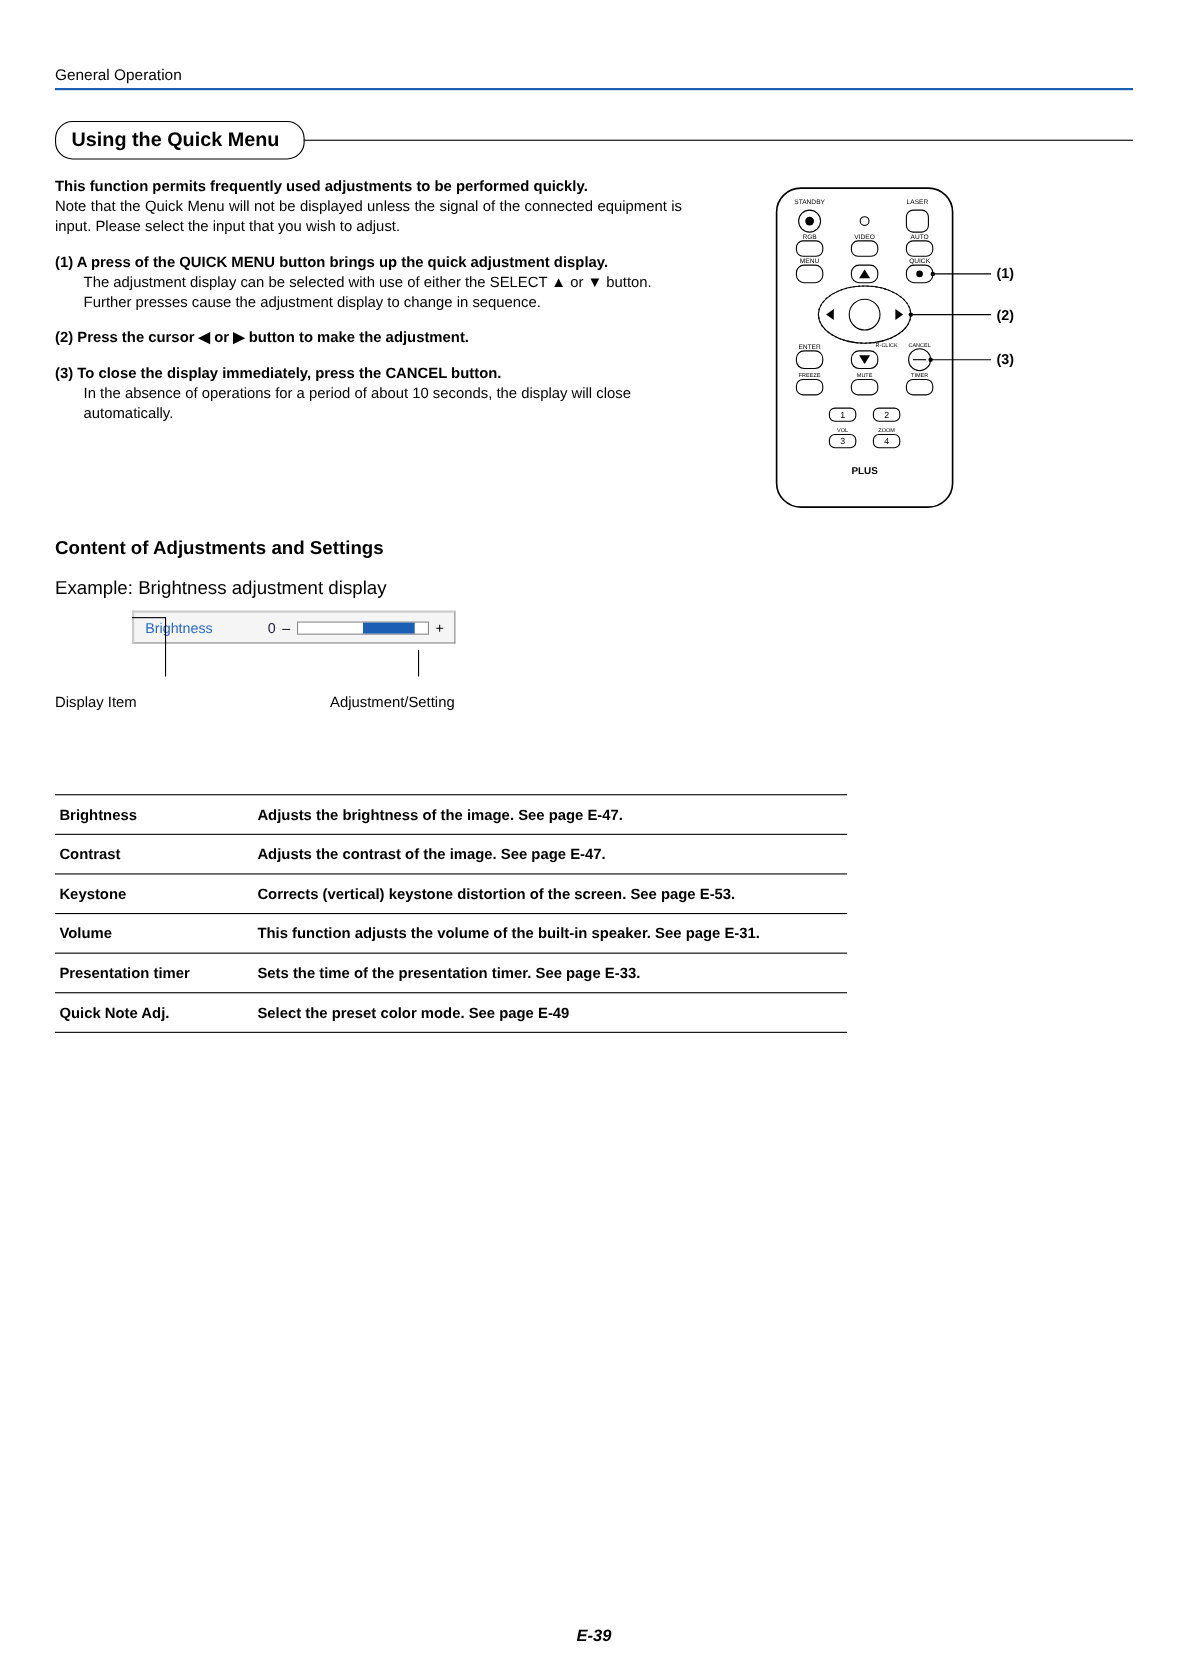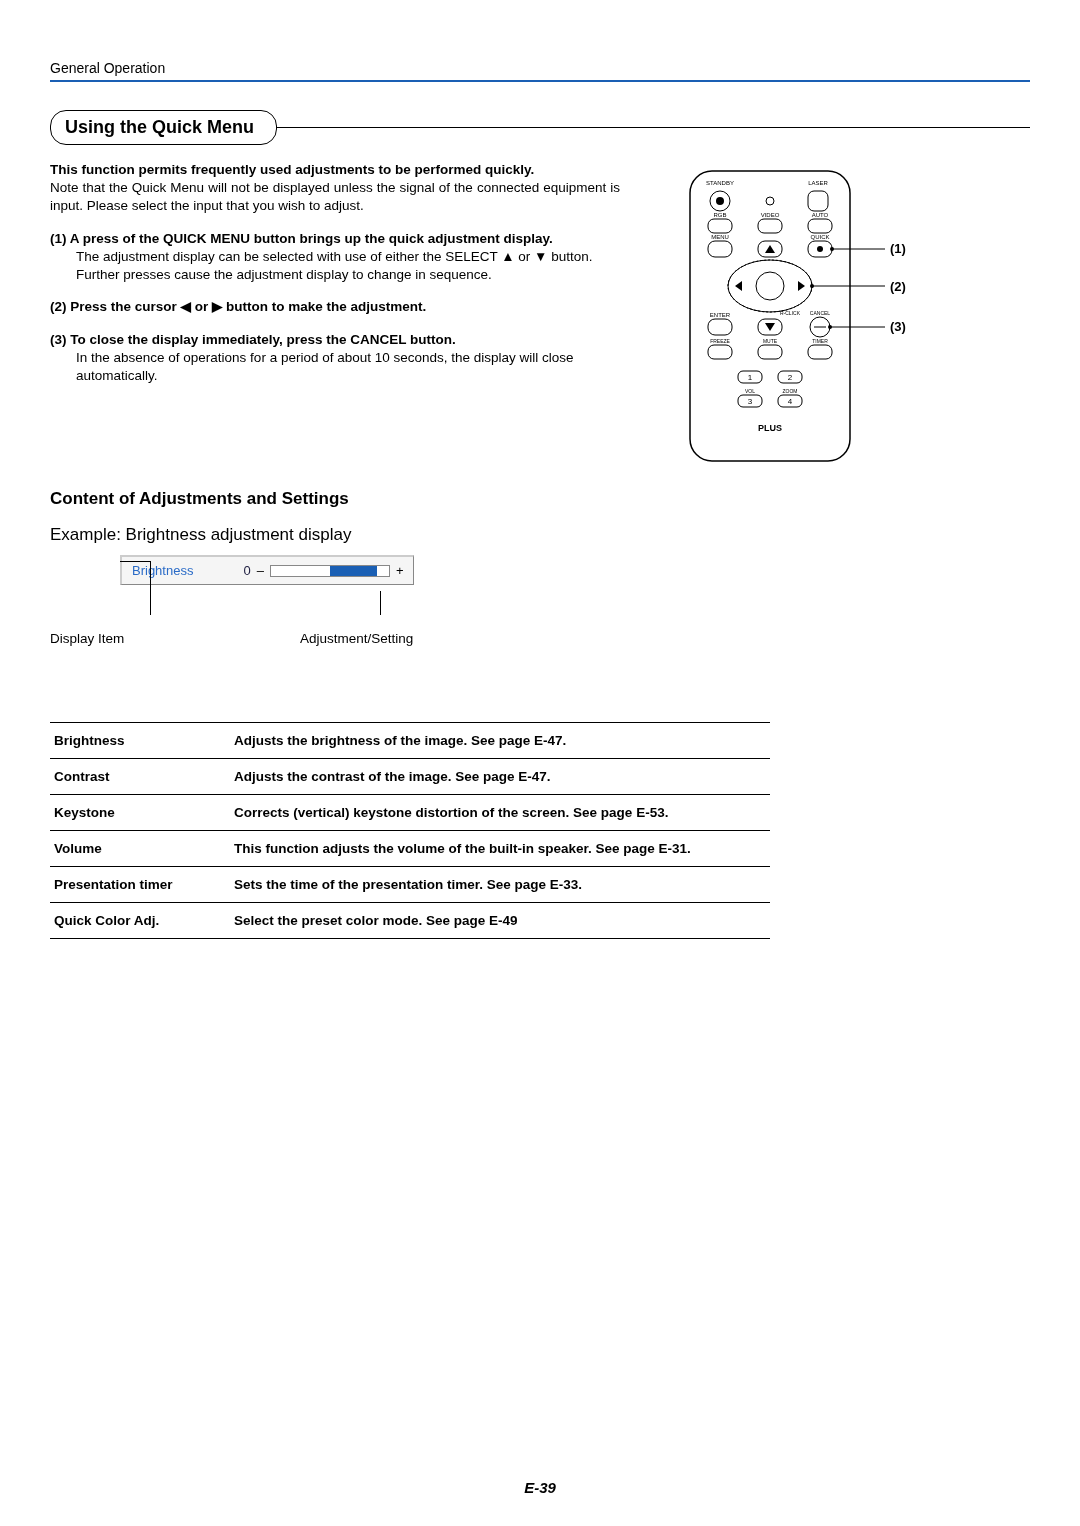--- a/index.html
+++ b/index.html
@@ -35,21 +35,21 @@
     font-size: 18px;
     white-space: nowrap;
   }
   .pill-line {
     flex: 1;
     border-top: 1.5px solid #000;
     margin-left: -1px;
   }
   .two-col {
     display: flex;
-    gap: 40px;
+    gap: 56px;
   }
   .left-col {
     width: 570px;
     font-size: 13.5px;
     line-height: 1.35;
   }
   .right-col {
     flex: 1;
     position: relative;
   }
@@ -348,19 +348,19 @@
       </tr>
       <tr>
         <td>Volume</td>
         <td>This function adjusts the volume of the built-in speaker. See page E-31.</td>
       </tr>
       <tr>
         <td>Presentation timer</td>
         <td>Sets the time of the presentation timer.  See page E-33.</td>
       </tr>
       <tr>
-        <td>Quick Color Adj.</td>
+        <td>Quick Note Adj.</td>
         <td>Select the preset color mode. See page E-49</td>
       </tr>
     </tbody>
 </table>
 
 <div class="page-num">E-39</div>
 
 </body></html>

